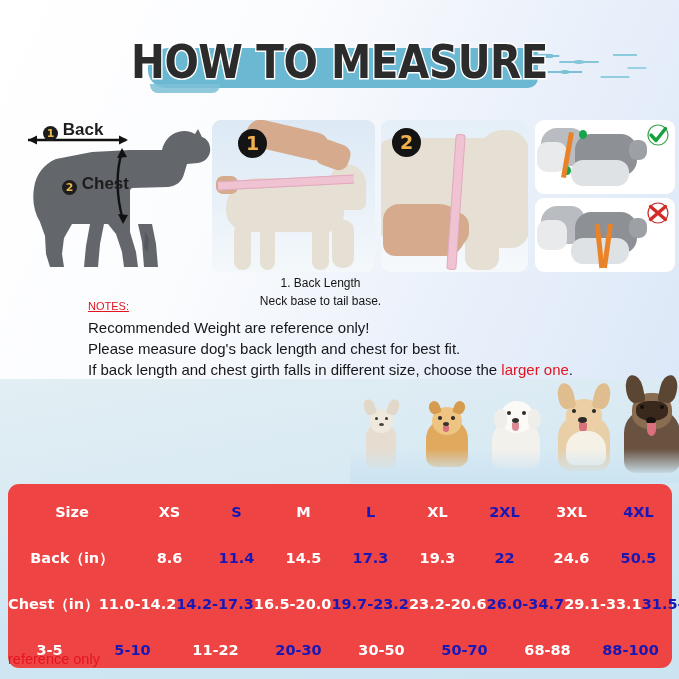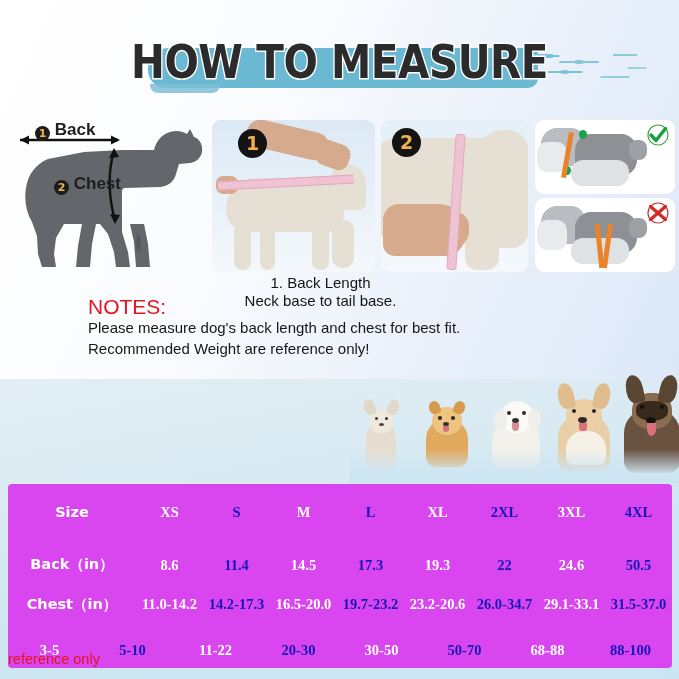--- a/index.html
+++ b/index.html
@@ -46,21 +46,21 @@
     font-size: 46px; font-weight: bold;
     letter-spacing: -0.5px;
     color: #2b2b2b;
     transform: scaleX(0.88);
     -webkit-text-stroke: 3px #ffffff;
     paint-order: stroke fill;
     line-height: 64px;
   }
 
   
-  .sil-panel { position: absolute; left: 4px; top: 112px; width: 205px; height: 165px; }
+  .sil-panel { position: absolute; left: 12px; top: 112px; width: 205px; height: 165px; }
   .sil-svg { display: block; }
   .badge {
     display: inline-block; width: 15px; height: 15px; border-radius: 50%;
     background: #1c1c1c; color: #e8b64c; font-size: 11px; font-weight: bold;
     text-align: center; line-height: 15px; vertical-align: -2px;
     font-family: "DejaVu Sans", sans-serif;
   }
   .lbl-back {
     position: absolute; left: 31px; top: 8px;
     font-size: 17px; font-weight: bold; color: #1d1d1d; white-space: nowrap;
@@ -97,60 +97,60 @@
   }
 
   .hand { position: absolute; background: #d6aa8c; }
 
   .check-mark, .x-mark {
     position: absolute; right: 5px; top: 4px; width: 24px; height: 22px; z-index: 7;
   }
 
   
   .cap {
-    position: absolute; font-size: 15px; color: #141414;
+    position: absolute; font-size: 12px; color: #141414;
     text-align: center; line-height: 18px;
   }
   .cap1 { left: 208px; top: 274px; width: 225px; }
   .cap2 { left: 437px; top: 274px; width: 215px; }
 
   
   .notes { position: absolute; left: 88px; top: 296px; }
-  .notes-title { font-size: 21px; color: #e21520; line-height: 21px; }
+  .notes-title { font-size: 11px; color: #e21520; line-height: 21px; text-decoration: underline; }
   .note-line { font-size: 15px; color: #16171a; line-height: 21px; white-space: nowrap; }
   .red { color: #e21520; }
 
   
   .lower {
     position: absolute; left: 0; top: 379px; width: 679px; height: 300px;
     background: linear-gradient(170deg, #e2eef3 0%, #dbebf3 30%, #cfe6f2 60%, #cbe4f1 100%);
   }
 
   
   .dogs { position: absolute; left: 350px; top: 0px; width: 329px; height: 102px; }
 
   
   .table {
     position: absolute; left: 8px; top: 484px; width: 664px; height: 184px;
-    background: #d946ef; border-radius: 4px;
+    background: #ef4444; border-radius: 11px;
   }
   .trow {
     position: absolute; left: 0; width: 664px; height: 32px;
     display: flex; align-items: center;
   }
   .r0 { top: 12px; }
-  .r1 { top: 58px; align-items: flex-end; }
+  .r1 { top: 58px; }
   .r2 { top: 104px; }
   .r3 { top: 150px; }
   .cell {
     text-align: center; font-size: 14.5px; font-weight: bold;
     font-family: "DejaVu Sans", sans-serif; white-space: nowrap;
   }
   .c-label { width: 128px; color: #ffffff; }
-  .c-data { flex: 1; font-family: Liberation Serif, serif; }
+  .c-data { flex: 1; }
   .w { color: #ffffff; }
   .b { color: #1718b6; }
   .ref-only {
     position: absolute; left: 8px; top: 651px;
     font-size: 14.5px; color: #e21520; z-index: 9;
   }
 </style>
 </head>
 <body>
 
@@ -255,22 +255,23 @@
       </svg>
     </div>
 
     <div class="cap cap1">
       <div>1. Back Length</div>
       <div>Neck base to tail base.</div>
     </div>
 
     <div class="notes">
       <div class="notes-title">NOTES:</div>
+      <div class="note-line">Recommended Weight are reference only!</div>
       <div class="note-line">Please measure dog's back length and chest for best fit.</div>
-      <div class="note-line">Recommended Weight are reference only!</div>
+      <div class="note-line"><span>If back length and chest girth falls in different size, choose the </span><span class="red">larger one</span><span>.</span></div>
     </div>
   </div>
 
   <div class="lower"></div>
 
   <div class="dogs" style="position:absolute;left:350px;top:379px;width:329px;height:104px;">
 
     <div>
       <div style="position:absolute;left:16px;top:44px;width:30px;height:46px;background:#e6ddd0;border-radius:14px 14px 8px 8px;"></div>
       <div style="position:absolute;left:20px;top:30px;width:23px;height:24px;background:#efe8dc;border-radius:50% 50% 45% 45%;"></div>

